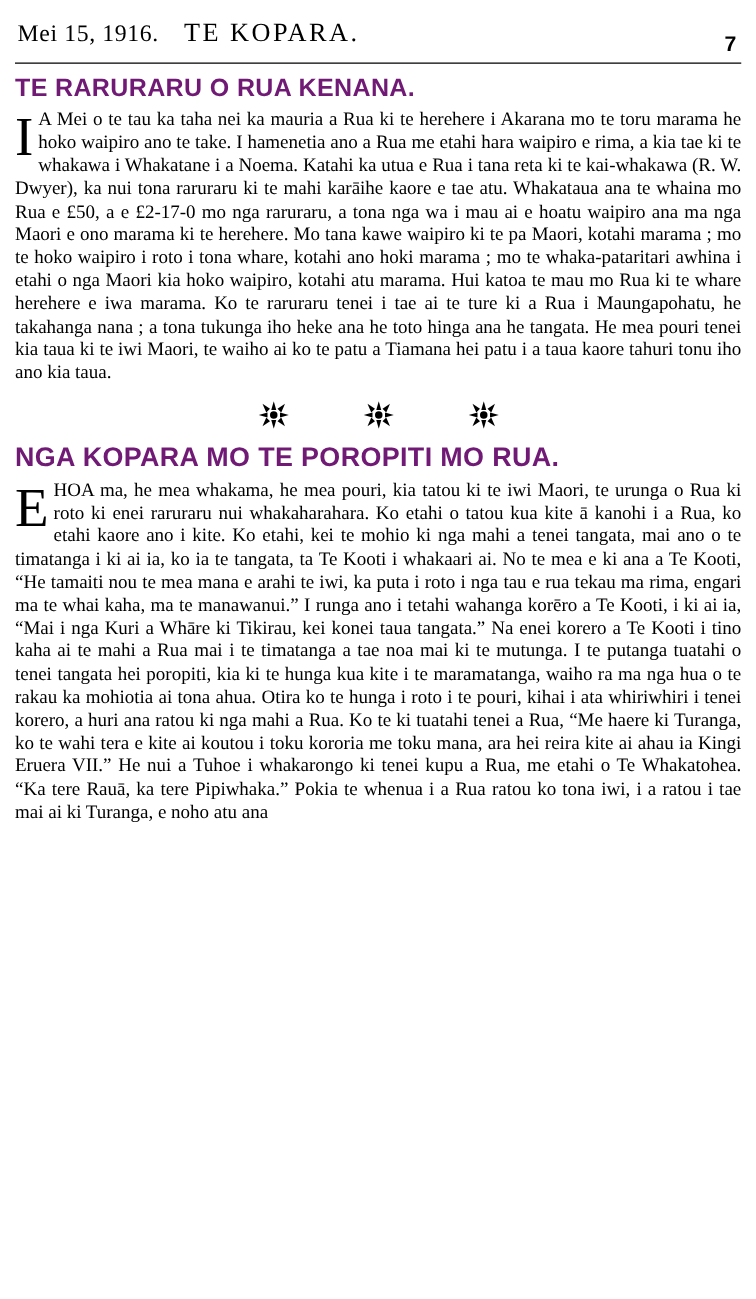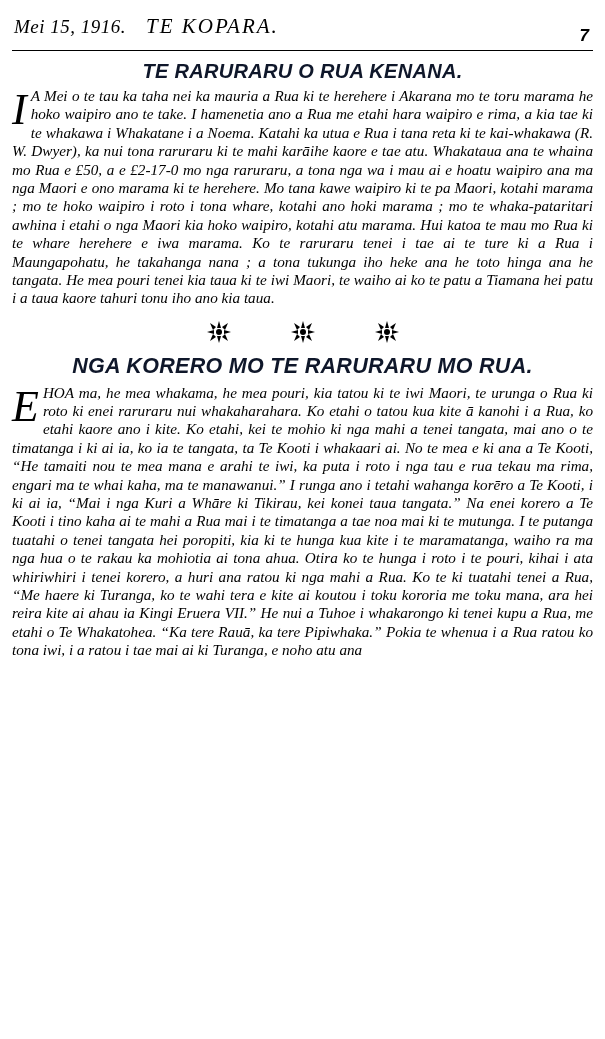--- a/index.html
+++ b/index.html
@@ -13,21 +13,20 @@
     font-family: "Liberation Serif", serif;
     color: #000000;
     overflow: hidden;
   }
   .page {
     position: relative;
     width: 605px;
     height: 863px;
     padding: 0;
     box-sizing: border-box;
-    font-style: italic;
   }
   .masthead {
     position: relative;
     display: flex;
     align-items: baseline;
     padding: 14px 14px 0 14px;
     height: 32px;
   }
   .masthead .date {
     font-family: "Liberation Serif", serif;
@@ -47,27 +46,26 @@
     font-family: "Liberation Sans", sans-serif;
     font-weight: bold;
     font-size: 17px;
   }
   .rule {
     border: none;
     border-top: 1.5px solid #000;
     margin: 4px 12px 0 12px;
   }
   .headline {
-    text-align: center;
     font-family: "Liberation Sans", sans-serif;
     font-weight: bold;
     font-size: 20px;
     letter-spacing: 0.3px;
     margin: 9px 12px 4px 12px;
-    color: #0f172a;
+    color: #701a75;
   }
   .headline.second {
     font-size: 21.5px;
     margin-top: 6px;
     margin-bottom: 5px;
   }
   .body-block {
     margin: 0 12px;
     text-align: justify;
     font-size: 15.2px;
@@ -163,21 +161,21 @@
           <path d="M25 12 L18 10 L18 14 Z"></path>
           <path d="M4 3 L10 7 L7 10 Z"></path>
           <path d="M22 3 L16 7 L19 10 Z"></path>
           <path d="M4 21 L10 17 L7 14 Z"></path>
           <path d="M22 21 L16 17 L19 14 Z"></path>
         </g>
       </svg>
     </span>
   </div>
 
-  <h1 class="headline second">NGA KORERO MO TE RARURARU MO RUA.</h1>
+  <h1 class="headline second">NGA KOPARA MO TE POROPITI MO RUA.</h1>
 
   <div class="body-block">
     <p>
       <span class="dropcap">E</span><span>HOA ma, he mea whakama, he mea pouri, kia tatou ki te iwi Maori, te urunga o Rua ki roto ki enei raruraru nui whakaharahara.   Ko etahi o tatou kua kite ā kanohi i a Rua, ko etahi kaore ano i kite.   Ko etahi, kei te mohio ki nga mahi a tenei tangata, mai ano o te timatanga i ki ai ia, ko ia te tangata, ta Te Kooti i whakaari ai.   No te mea e ki ana a Te Kooti, “He tamaiti nou te mea mana e arahi te iwi, ka puta i roto i nga tau e rua tekau ma rima, engari ma te whai kaha, ma te manawanui.”   I runga ano i tetahi wahanga korēro a Te Kooti, i ki ai ia, “Mai i nga Kuri a Whāre ki Tikirau, kei konei taua tangata.”   Na enei korero a Te Kooti i tino kaha ai te mahi a Rua mai i te timatanga a tae noa mai ki te mutunga.   I te putanga tuatahi o tenei tangata hei poropiti, kia ki te hunga kua kite i te maramatanga, waiho ra ma nga hua o te rakau ka mohiotia ai tona ahua.   Otira ko te hunga i roto i te pouri, kihai i ata whiriwhiri i tenei korero, a huri ana ratou ki nga mahi a Rua.   Ko te ki tuatahi tenei a Rua, “Me haere ki Turanga, ko te wahi tera e kite ai koutou i toku kororia me toku mana, ara hei reira kite ai ahau ia Kingi Eruera VII.”   He nui a Tuhoe i whakarongo ki tenei kupu a Rua, me etahi o Te Whakatohea.   “Ka tere Rauā, ka tere Pipiwhaka.”   Pokia te whenua i a Rua ratou ko tona iwi, i a ratou i tae mai ai ki Turanga, e noho atu ana</span>
     </p>
   </div>
 
 </div>
 
 </body></html>

